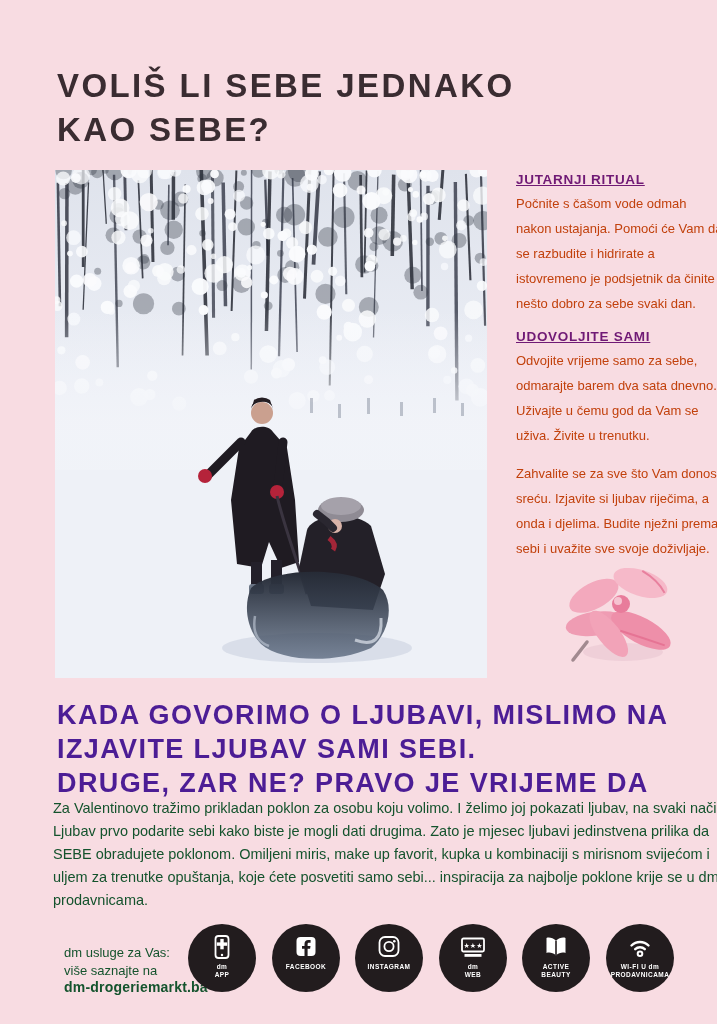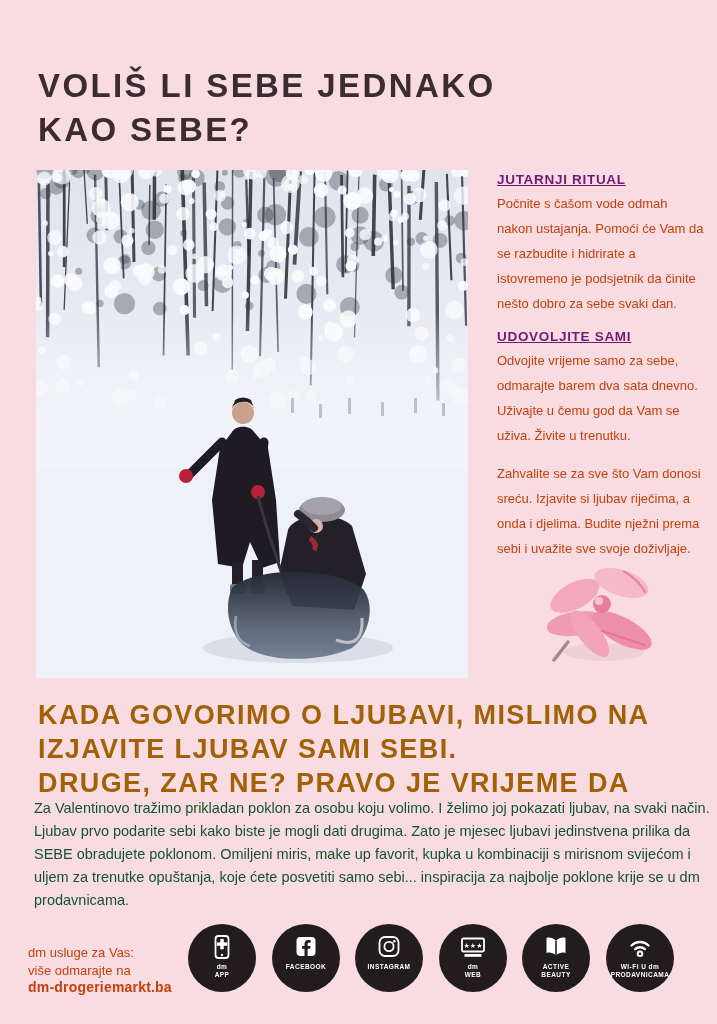--- a/index.html
+++ b/index.html
@@ -1,41 +1,41 @@
 <!DOCTYPE html>
 <html><head>
 <meta charset="utf-8">
 <style>
   html,body{margin:0;padding:0;}
   body{font-family:"Liberation Sans", sans-serif; background:#c9c2c4;}
   #page{position:relative;width:717px;height:1024px;background:#f8dce2;overflow:hidden;margin:0 auto;}
-  .abs{position:absolute;}
+  .abs{position:absolute;margin-left:19px;}
 
   
   .main-title{left:38px;top:64px;color:#3a2c31;font-weight:700;font-size:33px;line-height:44px;letter-spacing:2.4px;}
 
   
   .photo{left:36px;top:170px;width:432px;height:508px;}
   .photo svg{display:block;}
 
   
   .sidebar{left:497px;top:172px;width:208px;}
   .side-section{margin-bottom:13px;}
   .side-head{color:#701a75;font-weight:700;font-size:13.5px;letter-spacing:.7px;margin:0 0 4px 0;text-decoration:underline;}
   .side-body{color:#c2410c;font-size:13px;line-height:25px;margin:0;}
 
   
   .flower{left:538px;top:546px;width:136px;height:130px;}
 
   
-  .feature-title{left:38px;top:698px;color:#a16207;font-weight:700;font-size:27px;line-height:34px;letter-spacing:1.4px;}
+  .feature-title{left:38px;top:698px;color:#4c1d95;font-weight:700;font-size:27px;line-height:34px;letter-spacing:1.4px;}
   .feature-body{left:34px;top:797px;width:676px;color:#14532d;font-size:14.5px;line-height:23px;}
 
   
-  .services{left:28px;top:944px;color:#c2410c;font-size:13px;line-height:17.5px;}
+  .services{left:45px;top:944px;color:#14532d;font-size:13px;line-height:17.5px;}
   .services .bold{font-weight:700;font-size:14px;letter-spacing:.2px;}
   .fcircle{position:absolute;top:924px;width:68px;height:68px;border-radius:50%;
            background:#221c1e;display:flex;flex-direction:column;align-items:center;
            justify-content:flex-start;cursor:pointer;}
   .fcircle svg{margin-top:9px;}
   .flabel{color:#ffffff;font-size:6.5px;font-weight:700;letter-spacing:.45px;line-height:8px;text-align:center;white-space:nowrap;}
 </style>
 </head>
 <body>
 
@@ -433,21 +433,21 @@
   <div class="abs feature-title">
     <div>KADA GOVORIMO O LJUBAVI, MISLIMO NA</div>
     <div>IZJAVITE LJUBAV SAMI SEBI.</div>
     <div>DRUGE, ZAR NE? PRAVO JE VRIJEME DA</div>
   </div>
 
   <div class="abs feature-body">Za Valentinovo tražimo prikladan poklon za osobu koju volimo. I želimo joj pokazati ljubav, na svaki način. Ljubav prvo podarite sebi kako biste je mogli dati drugima. Zato je mjesec ljubavi jedinstvena prilika da SEBE obradujete poklonom. Omiljeni miris, make up favorit, kupka u kombinaciji s mirisnom svijećom i uljem za trenutke opuštanja, koje ćete posvetiti samo sebi... inspiracija za najbolje poklone krije se u dm prodavnicama.</div>
 
   <div class="abs services">
     <div>dm usluge za Vas:</div>
-    <div>više odmarajte na</div>
+    <div>više saznajte na</div>
     <div class="bold">dm-drogeriemarkt.ba</div>
   </div>
 
   <div class="fcircle" style="left:188px">
     <svg width="30" height="30" viewBox="0 0 30 30">
       <rect x="8.5" y="3" width="13" height="22" rx="3" fill="none" stroke="#fff" stroke-width="1.8"></rect>
       <rect x="9.8" y="9.4" width="10.4" height="3.4" fill="#fff"></rect>
       <rect x="13.3" y="5.9" width="3.4" height="10.4" fill="#fff"></rect>
       <circle cx="15" cy="22" r="1.2" fill="#fff"></circle>
     </svg>

